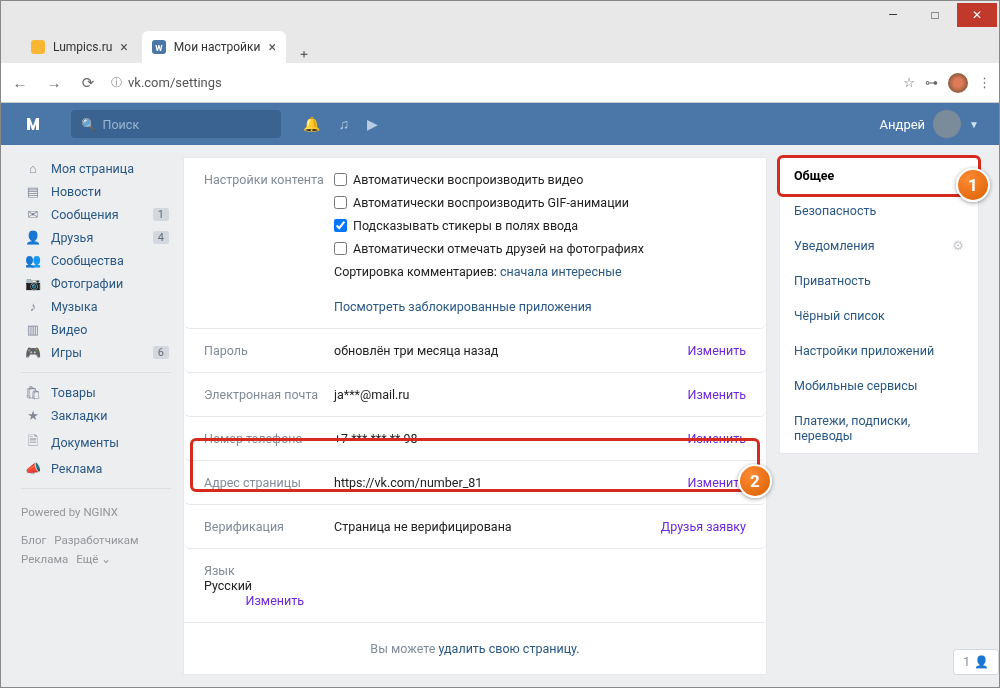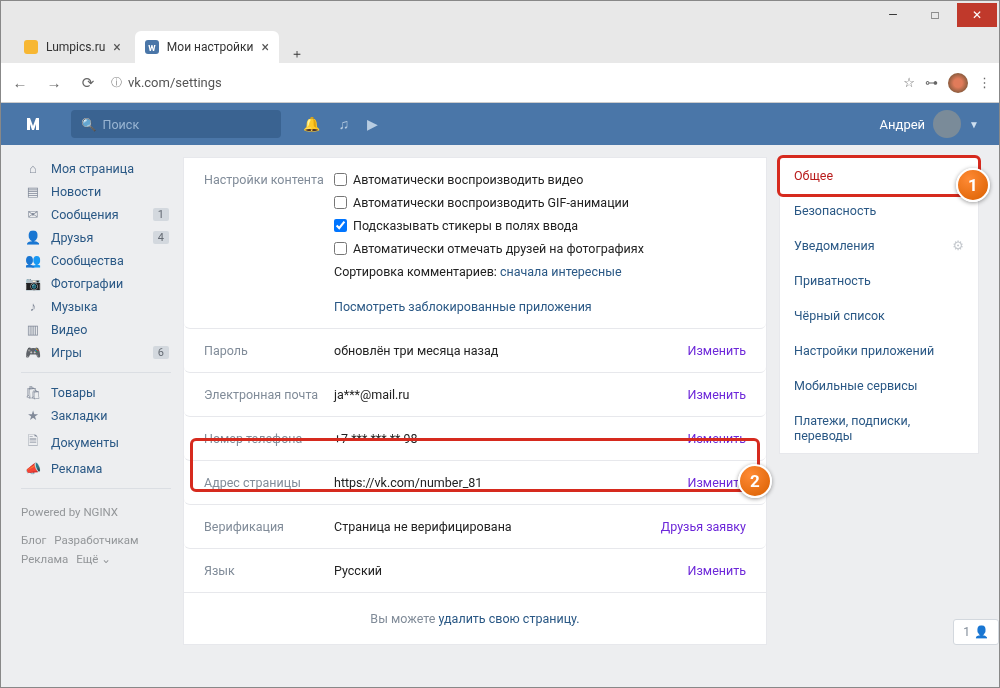--- a/index.html
+++ b/index.html
@@ -3,21 +3,21 @@
 <meta charset="utf-8">
 <style>
 * { margin: 0; padding: 0; box-sizing: border-box; font-family: -apple-system, BlinkMacSystemFont, "Segoe UI", Roboto, Helvetica, Arial, sans-serif; }
 body { background: #edeef0; font-size: 13px; color: #2a5885; }
 
 
 .window-frame { width: 1000px; height: 688px; background: #ddd; border: 1px solid #888; display: flex; flex-direction: column; overflow: hidden; }
 .titlebar { height: 28px; background: #e8e8e8; display: flex; justify-content: flex-end; align-items: center; }
 .titlebar .sysbtn { width: 40px; height: 24px; display: flex; align-items: center; justify-content: center; margin-right: 2px; font-size: 12px; color:#333; }
 .titlebar .sysbtn.close { background: #c0392b; color: #fff; }
-.tab-strip { height: 34px; background: #e8e8e8; display: flex; align-items: flex-end; padding-left: 13px; gap: 4px; }
+.tab-strip { height: 34px; background: #e8e8e8; display: flex; align-items: flex-end; padding-left: 20px; gap: 4px; }
 .tab { height: 32px; padding: 0 10px; display: flex; align-items: center; gap: 8px; font-size: 12px; color: #333; border-radius: 6px 6px 0 0; max-width: 190px; }
 .tab.active { background: #fff; }
 .tab .favicon { width: 14px; height: 14px; border-radius: 3px; display:inline-flex; align-items:center; justify-content:center; font-size:10px; }
 .fav-lumpics { background:#f7b733; }
 .fav-vk { background:#4a76a8; color:#fff; font-weight:bold; }
 .tab .tab-close { font-size: 14px; color:#555; }
 .new-tab { width: 28px; text-align: center; color: #333; }
 .omnibar { height: 40px; background: #fff; display: flex; align-items: center; padding: 0 8px; gap: 12px; border-bottom: 1px solid #ccc; }
 .navbtn { width:22px; height:22px; display:flex; align-items:center; justify-content:center; color:#666; font-size:15px; }
 .omnibox { flex: 1; display: flex; align-items: center; gap: 6px; font-size: 13px; color: #555; }
@@ -42,32 +42,32 @@
 .left-nav .nav-item { display:flex; align-items:center; gap:8px; padding: 4px 2px; color: #2a5885; }
 .left-nav .nav-item .nicon { width:20px; color:#828a99; text-align:center; font-size:13px; }
 .left-nav .nav-item .badge { margin-left:auto; background:#d3d8de; color:#656b74; border-radius:2px; padding:0 5px; font-size:11px; }
 .left-nav .sep { height:1px; background:#dbdee3; margin:8px 0; }
 .left-nav .footer { margin-top:14px; font-size:11.5px; color:#939699; line-height:1.6; }
 .left-nav .footer span { margin-right:8px; display:inline-block; }
 
 .main-panel { flex:1; background:#fff; border:1px solid #e7e8ec; }
 .right-panel { width: 200px; background:#fff; border:1px solid #e7e8ec; font-size:12.5px; position:relative; align-self:flex-start; }
 .right-panel .r-item { padding: 10px 14px; color:#2a5885; display:flex; align-items:center; }
-.right-panel .r-item.active { font-weight: 400; color:#b91c1c;align-items:center; }
+.right-panel .r-item.active { font-weight: 700; color:#000000;align-items:center; }
 .right-panel .r-item .gear { margin-left:auto; color:#c5c9ce; font-size:13px; }
 
 
 .srow { display:flex; padding: 14px 20px; border-bottom:1px solid #e7e8ec; font-size:12.5px;border-radius:6px; }
 .srow .slabel { width: 130px; color:#818c99; }
 .srow .sbody { flex:1; color:#222; }
 .srow .sbody .cbx { display:flex; align-items:flex-start; gap:6px; margin-bottom:8px; color:#222; }
 .srow .sbody .cbx input { margin-top:1px; }
 .srow .saction { width: 100px; text-align:right; color:#6d28d9; }
 .link { color:#2a5885; }
-.srow.noborder { border-bottom:none; }
+.srow.noborder { border-bottom:none;flex-direction:column; }
 .delete-row { text-align:center; padding:18px; font-size:12.5px; color:#818c99; border-top:1px solid #e7e8ec; }
 
 
 .hl { position:absolute; border:3px solid #d62a1e; border-radius:6px; pointer-events:none; }
 .hl-badge { position:absolute; width:34px; height:34px; border-radius:50%; background: radial-gradient(circle at 35% 30%, #ff8a34, #d95f00); border:2px solid #fff; box-shadow:0 1px 4px rgba(0,0,0,.4); display:flex; align-items:center; justify-content:center; color:#fff; font-weight:bold; font-size:17px; }
 
 .floating-counter { position:absolute; right:0; bottom:0; width:46px; height:26px; background:#fff; border:1px solid #d3d8de; border-radius:3px; display:flex; align-items:center; justify-content:center; gap:4px; font-size:12px; color:#818c99; }
 .vk-body-rel { position: relative; }
 </style>
 </head>

